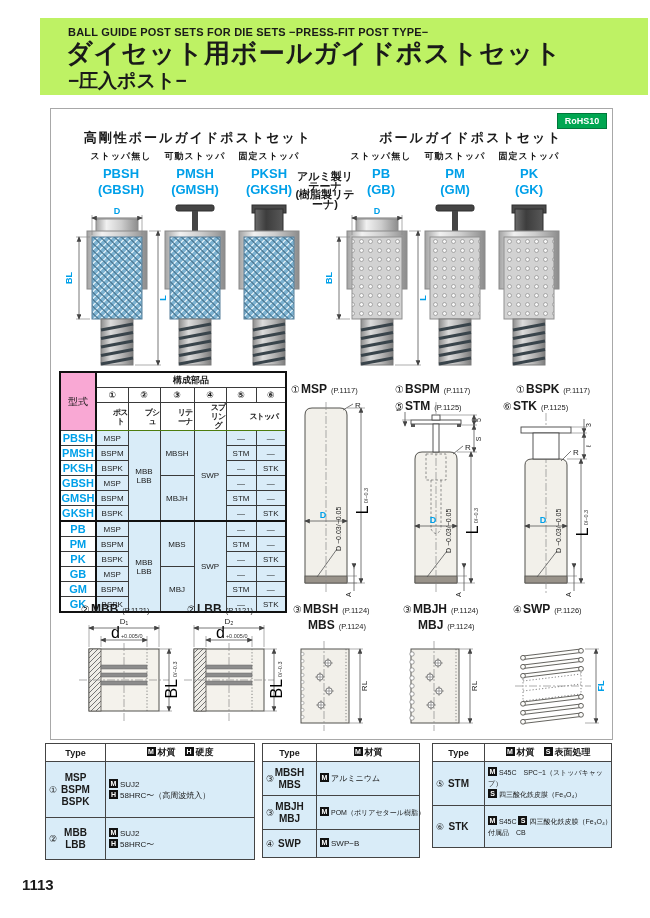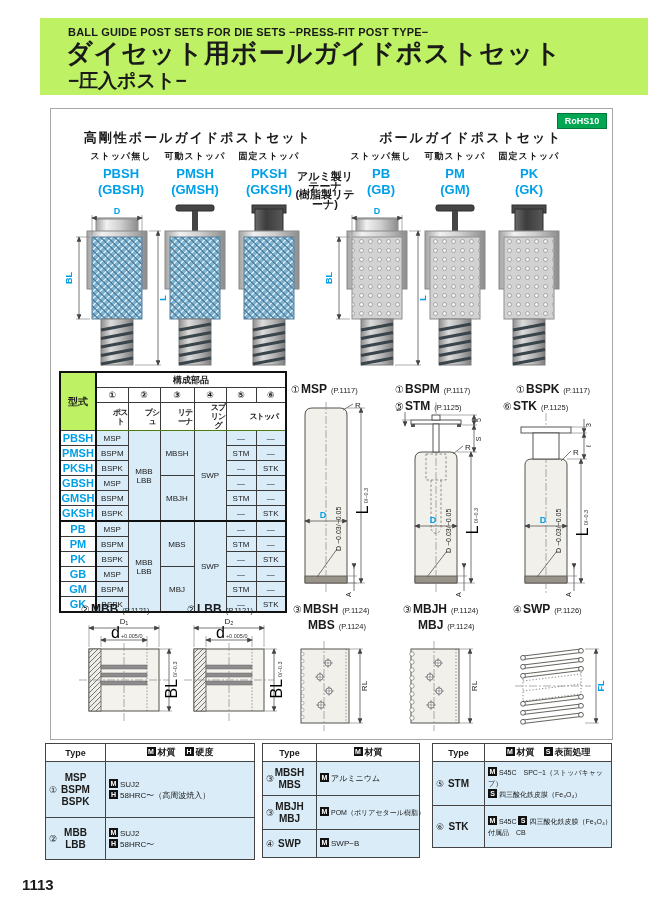--- a/index.html
+++ b/index.html
@@ -22,21 +22,21 @@
   .gtitle{position:absolute;font-size:13px;font-weight:bold;text-align:center;letter-spacing:2px;}
   .stpl{position:absolute;width:84px;font-size:9px;font-weight:bold;text-align:center;letter-spacing:1px;}
   .mdl{position:absolute;width:84px;text-align:center;font-size:13px;font-weight:bold;color:#00a0e9;line-height:16px;}
   .rnote{position:absolute;width:64px;text-align:center;font-size:11px;font-weight:bold;line-height:10px;}
 
   
   table.pt{position:absolute;left:8px;top:262px;border-collapse:collapse;border:2px solid #111;
            font-size:8px;text-align:center;table-layout:fixed;}
   .pt td{border:1px solid #3a3a3a;padding:0;height:14px;line-height:9px;background:#d9ecf8;overflow:hidden;}
   .pt td.hd{background:#fff;font-weight:bold;font-size:9px;}
-  .pt td.mh{background:#bef264;font-weight:bold;font-size:10px;}
+  .pt td.mh{background:#f9a8d4;font-weight:normal;font-size:10px;}
   .pt td.mod{background:#fff;color:#00a0e9;font-weight:bold;font-size:11px;}
   .pt td.thR{border-right:2px solid #111;}
   .pt tr.thB td{border-bottom:1px solid #4d7c0f;padding-left:16px;}
   .pt tr.sep td{border-top:2px solid #111;}
   .pt td.cname{background:#fff;font-weight:bold;font-size:8px;letter-spacing:-1px;}
 
   
   .dtitle{position:absolute;white-space:nowrap;}
   .cno{font-size:10px;}
   .dnm{font-size:12px;font-weight:bold;margin-left:1px;}

